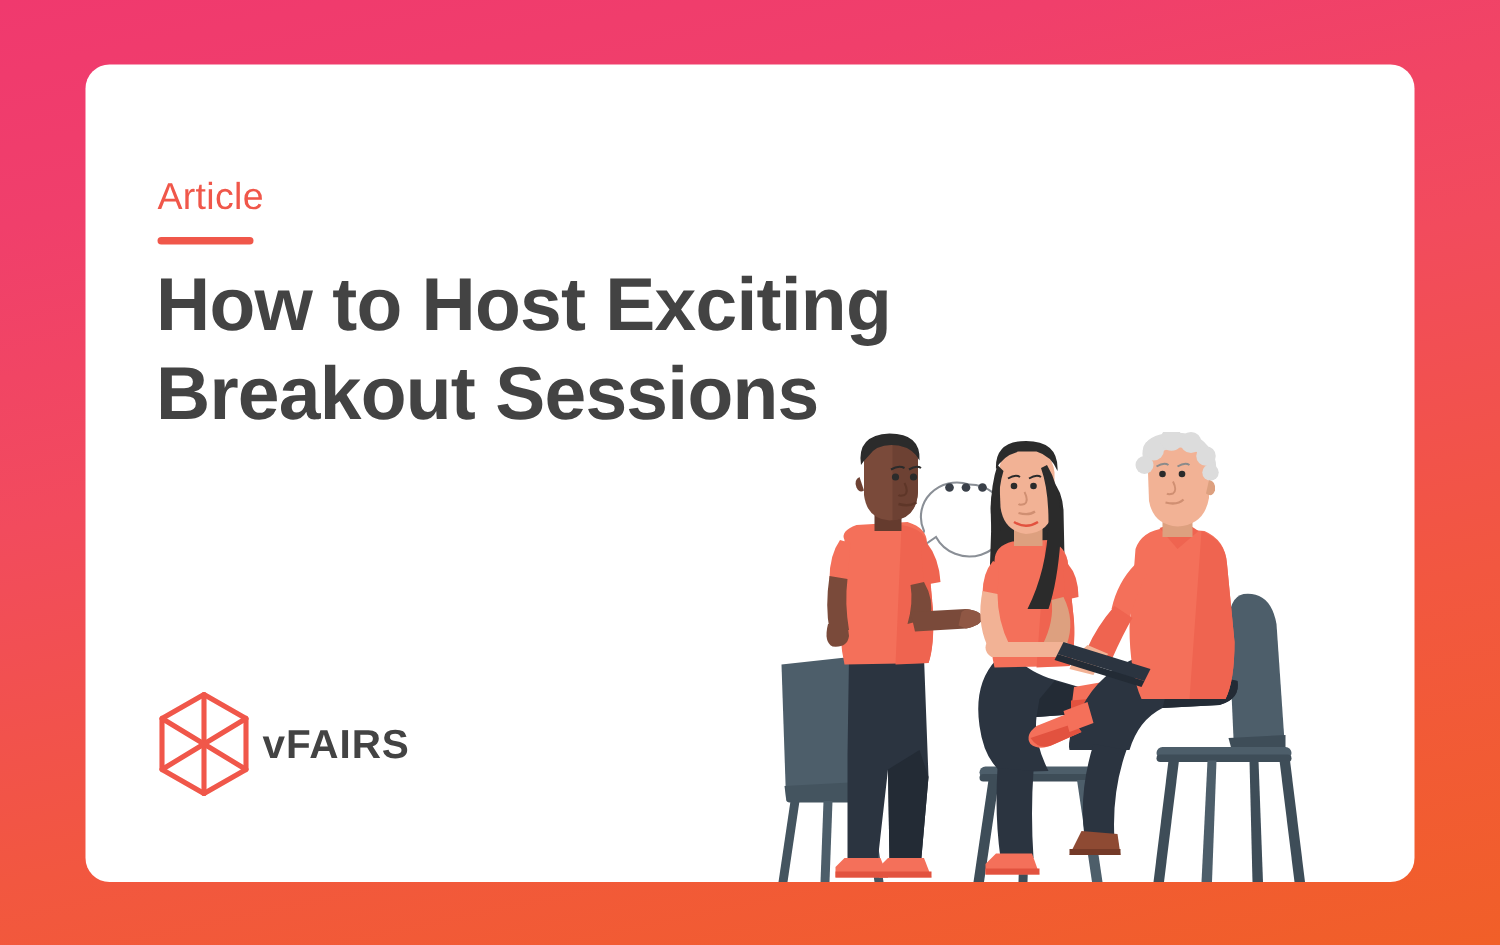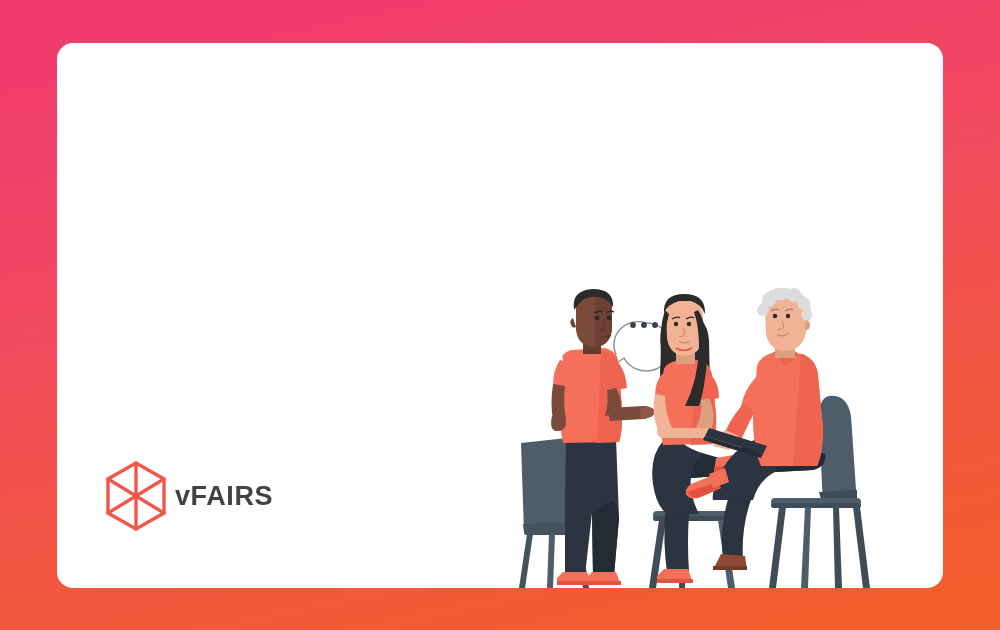--- a/index.html
+++ b/index.html
@@ -48,21 +48,26 @@
   .illustration { position:absolute; right:0; bottom:0; width:430px; height:300px; }
   .illustration svg { display:block; width:100%; height:100%; }
 </style>
 </head>
 <body>
 
 <div class="stage">
 
   <div class="card">
 
-
+    <div class="eyebrow-wrap">
+      <div class="eyebrow">Article</div>
+      <div class="eyebrow-rule"></div>
+    </div>
+
+    <h1 class="headline">How to Host Exciting Breakout Sessions</h1>
 
     <div class="logo">
       <svg class="logo-mark" viewBox="0 0 62 70">
         <g fill="none" stroke="#f0574a" stroke-width="3.4" stroke-linejoin="round" stroke-linecap="round">
           <polygon points="31,2 59,18 59,52 31,68 3,52 3,18"></polygon>
           <line x1="31" y1="2" x2="31" y2="68"></line>
           <line x1="3" y1="18" x2="59" y2="52"></line>
           <line x1="59" y1="18" x2="3" y2="52"></line>
         </g>
       </svg>

